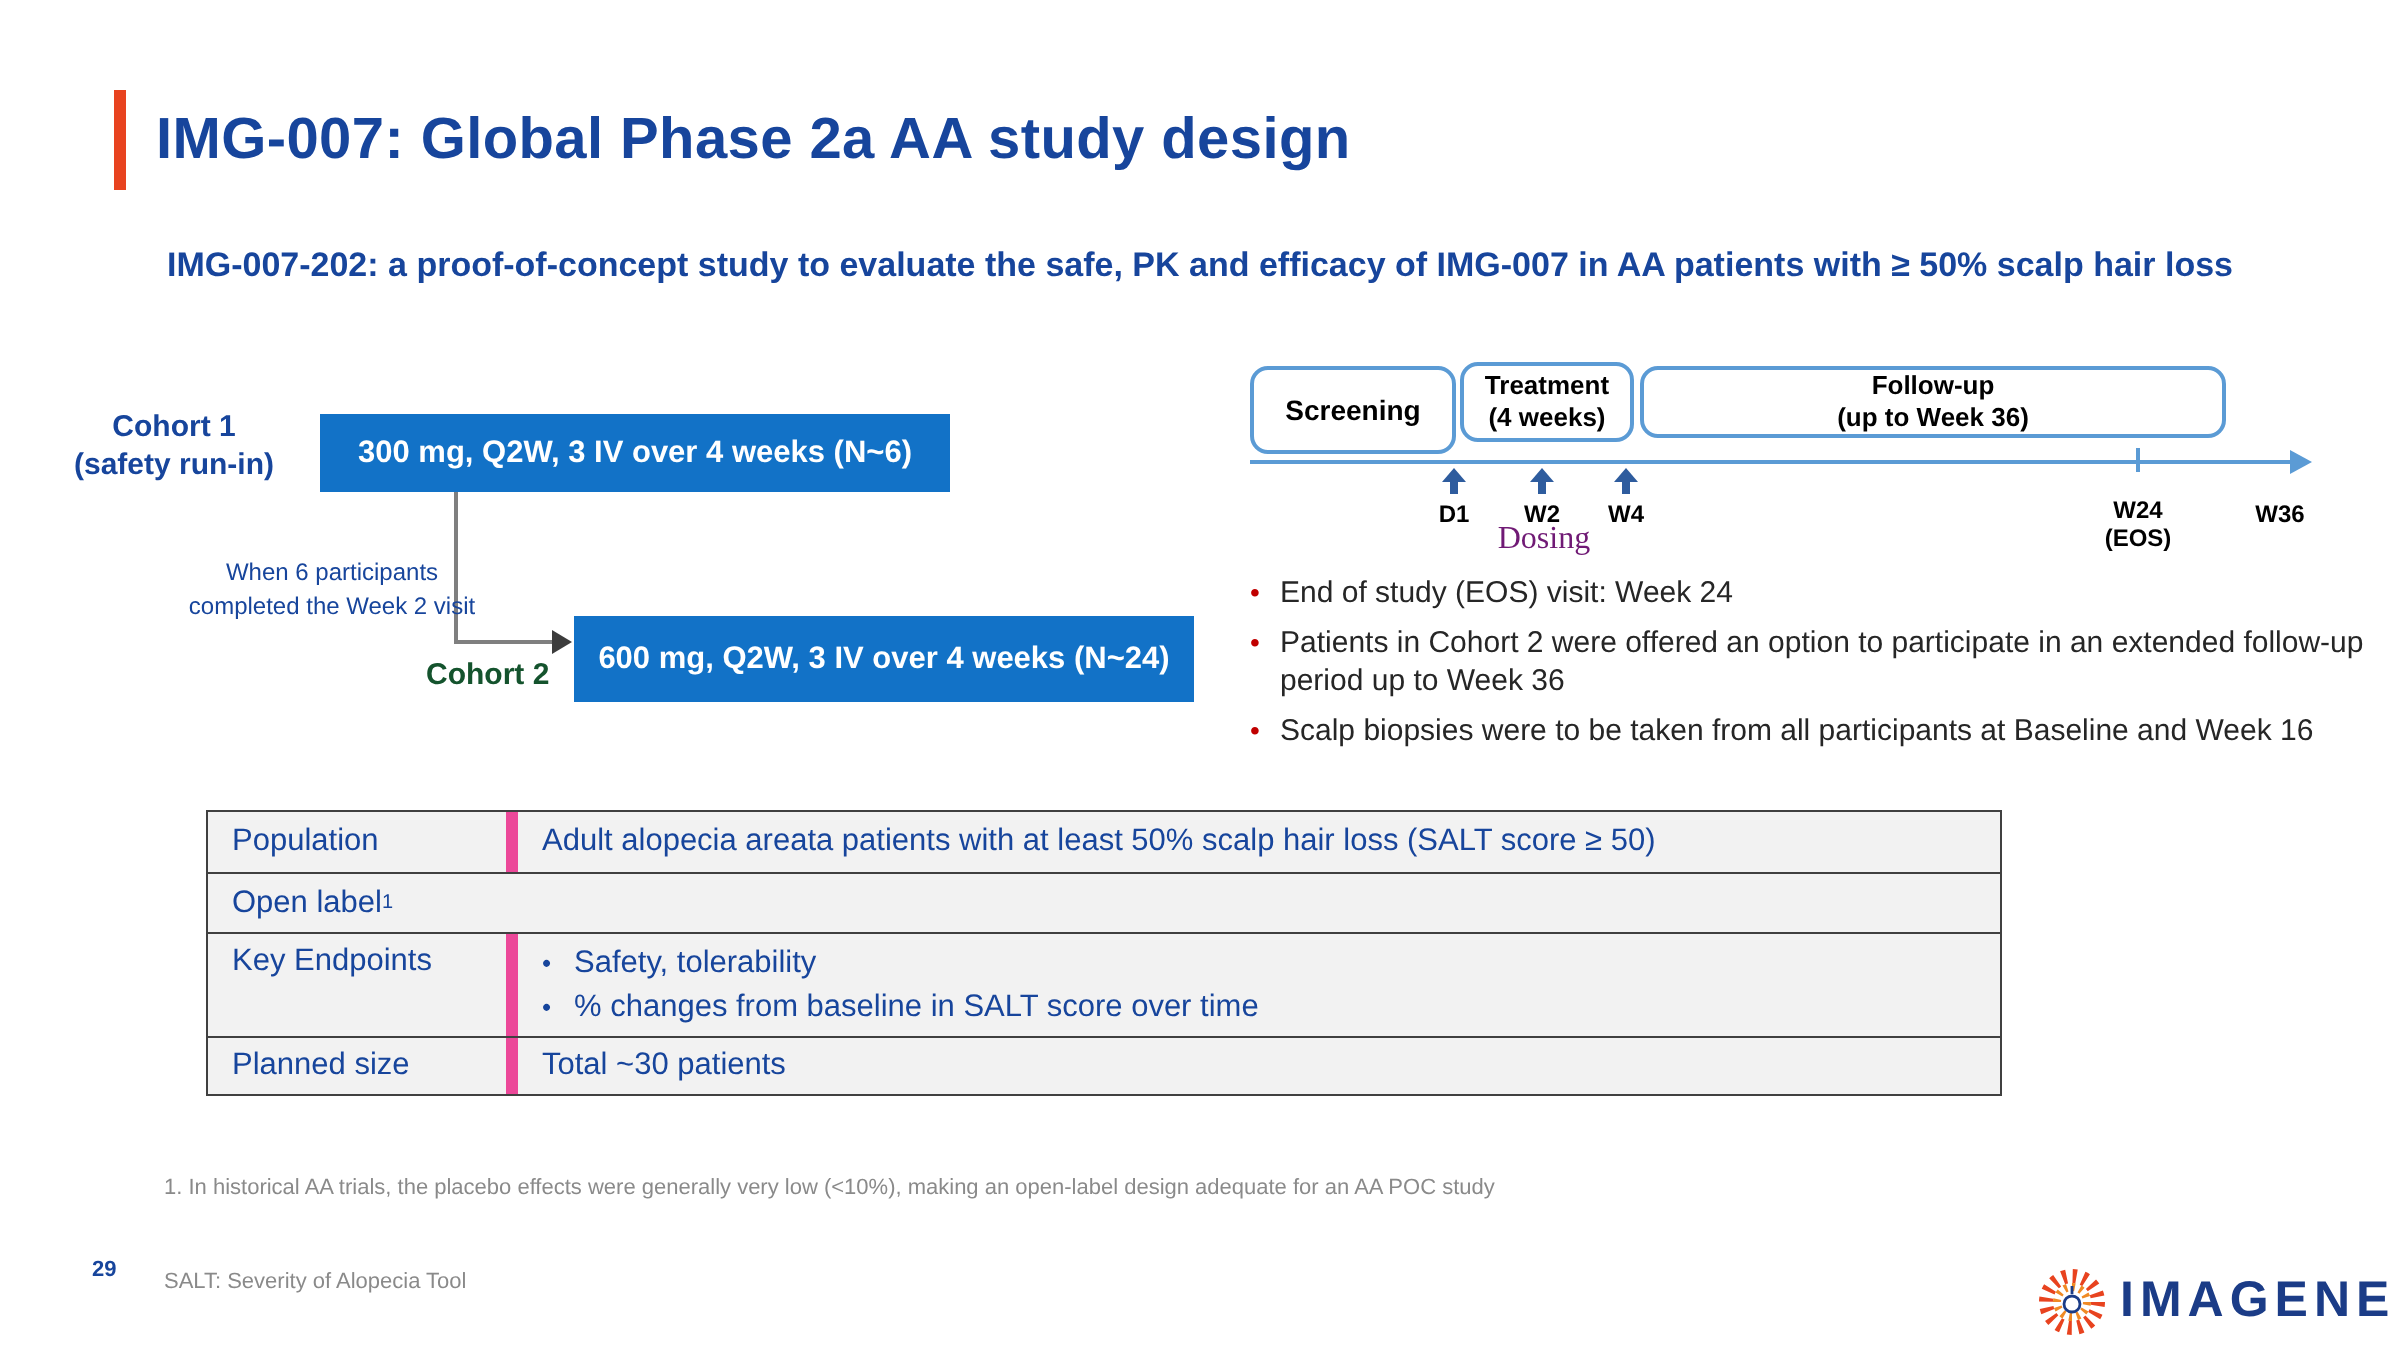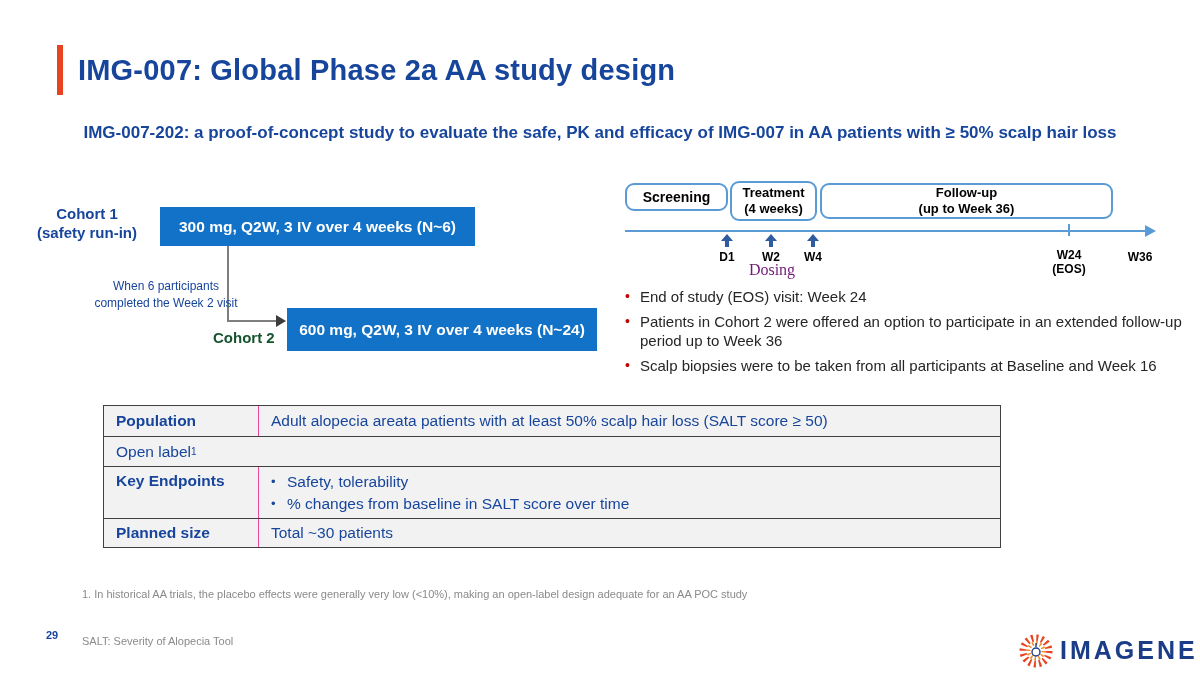--- a/index.html
+++ b/index.html
@@ -17,21 +17,21 @@
   .c1box { left:160px; top:207px; width:315px; height:39px; }
   .c2box { left:287px; top:308px; width:310px; height:43px; }
   .elbow-v { position:absolute; left:227px; top:246px; width:2px; height:76px; background:#7f7f7f; }
   .elbow-h { position:absolute; left:227px; top:320px; width:50px; height:2px; background:#7f7f7f; }
   .elbow-arrow { position:absolute; left:276px; top:315px; width:0; height:0; border-top:6px solid transparent; border-bottom:6px solid transparent; border-left:10px solid #3c3c3c; }
   .note { position:absolute; left:20px; top:278px; width:292px; text-align:center; font-size:12px; color:#17459C; line-height:17px; }
   .c2label { position:absolute; left:213px; top:329px; font-size:15px; font-weight:bold; color:#14532d; }
 
   
   .phase { position:absolute; border:2.5px solid #5B9BD5; border-radius:9px; background:#ffffff; color:#000000; font-weight:bold; display:flex; flex-direction:column; align-items:center; justify-content:center; text-align:center; line-height:16px; }
-  .phase-screening { left:625px; top:183px; width:103px; height:28px; font-size:14px; }
+  .phase-screening { left:625px; top:183px; width:103px; height:44px; font-size:14px; }
   .phase-treatment { left:730px; top:181px; width:87px; height:40px; font-size:13px; }
   .phase-followup  { left:820px; top:183px; width:293px; height:36px; font-size:13px; }
   .axis { position:absolute; left:625px; top:230px; width:522px; height:2px; background:#5B9BD5; }
   .axis-arrow { position:absolute; left:1145px; top:225px; width:0; height:0; border-top:6px solid transparent; border-bottom:6px solid transparent; border-left:11px solid #5B9BD5; }
   .uparrow { position:absolute; top:234px; width:12px; }
   .uparrow .tri { width:0; height:0; margin:0 auto; border-left:6px solid transparent; border-right:6px solid transparent; border-bottom:7px solid #2E5C9E; }
   .uparrow .stem { width:4px; height:6px; margin:0 auto; background:#2E5C9E; }
   .dosemark { position:absolute; top:250px; width:30px; text-align:center; font-size:12px; font-weight:bold; color:#000; }
   .dosing { position:absolute; left:740px; top:261px; width:64px; text-align:center; font-family:"Liberation Serif", serif; font-size:16px; color:#701a75; }
   .w24tick { position:absolute; left:1068px; top:224px; width:2px; height:12px; background:#5B9BD5; }
@@ -40,21 +40,21 @@
 
   
   .kplist { position:absolute; left:622px; top:287px; width:574px; }
   .kp { display:flex; margin-bottom:6px; font-size:15px; line-height:19px; color:#262626; }
   .kpdot { color:#C00000; font-size:14px; width:18px; flex:0 0 18px; padding-left:3px; }
 
   
   .stable { position:absolute; left:103px; top:405px; width:898px; border:1.5px solid #404040; background:#F2F2F2; color:#17459C; font-size:15.5px; }
   .trow { display:flex; border-bottom:1px solid #404040; }
   .trow:last-child { border-bottom:none; }
-  .tlabel { width:155px; flex:0 0 155px; border-right:1px solid #ec4899; padding-left:12px; display:flex; align-items:center;font-weight:bold; }
+  .tlabel { width:155px; flex:0 0 155px; border-right:6px solid #ec4899; padding-left:12px; display:flex; align-items:center; }
   .tvalue { flex:1; padding-left:12px; display:flex; align-items:center; }
   .r1 { height:31px; } .r2 { height:30px; } .r3 { height:52px; } .r4 { height:28px; }
   .r3 .tlabel { align-items:flex-start; padding-top:5px; }
   .r3 .tvalue { flex-direction:column; align-items:flex-start; justify-content:flex-start; padding-top:4px; }
   .tbullet { display:flex; line-height:22px; }
   .tbullet .bdot { width:16px; flex:0 0 16px; font-size:13px; }
   sup { font-size:10px; }
 
   
   .pagenum { position:absolute; left:46px; top:629px; font-size:11px; font-weight:bold; color:#17459C; }

